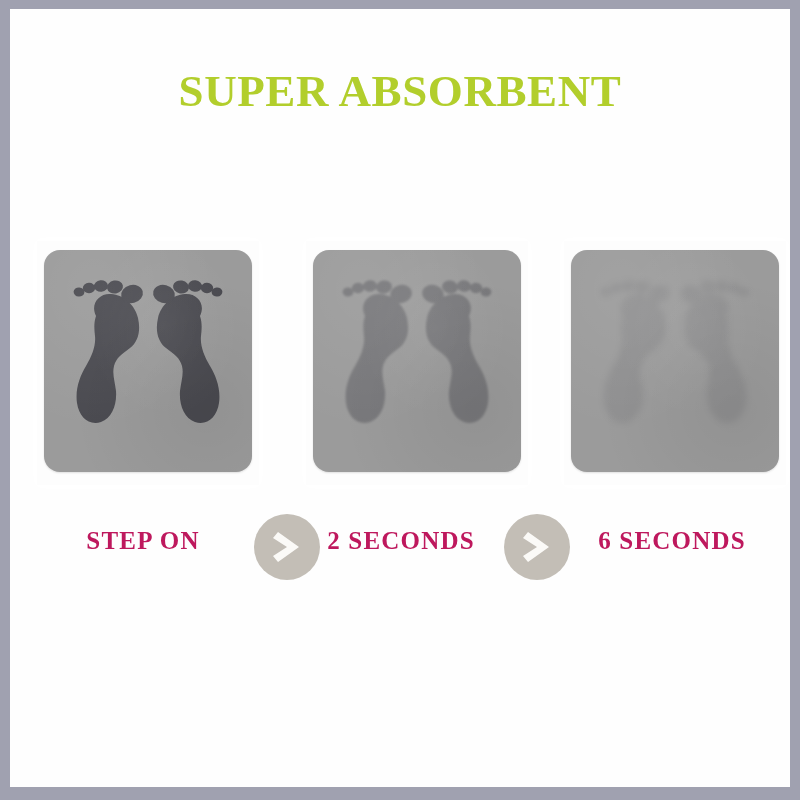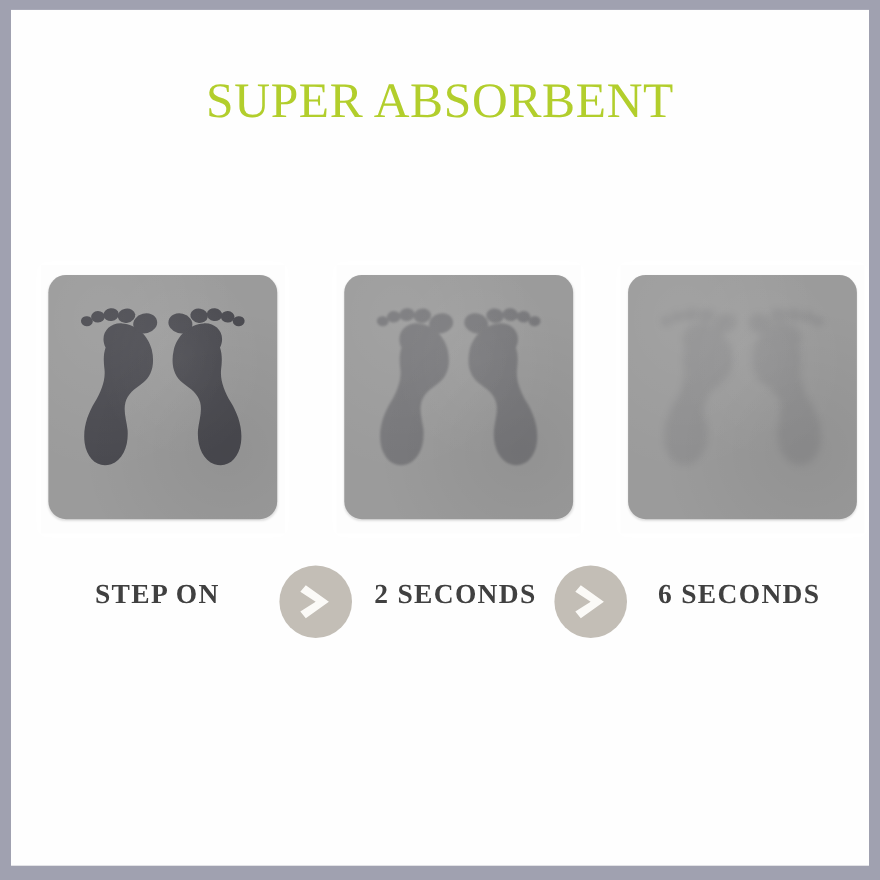--- a/index.html
+++ b/index.html
@@ -38,21 +38,21 @@
     left: 0;
     top: 56px;
     width: 100%;
     text-align: center;
     line-height: 1.16;
   }
   .title-line {
     display: block;
     font-family: "Liberation Serif", "DejaVu Serif", serif;
     font-size: 45px;
-    font-weight: 400;
+    font-weight: 700;
     letter-spacing: 0.6px;
     color: #b2ce2c;
     white-space: nowrap;
   }
 
   
   .mats-row {
     position: absolute;
     left: 0;
     top: 232px;
@@ -126,26 +126,26 @@
     width: 100%;
     height: 86px;
   }
   .step-label {
     position: absolute;
     top: 22px;
     font-family: "Liberation Serif", "DejaVu Serif", serif;
     font-size: 25px;
     font-weight: 700;
     letter-spacing: 1.2px;
-    color: #404040;
+    color: #be185d;
     white-space: nowrap;
     text-align: center;
   }
   .label-1 { left: 27px;  width: 212px; }
-  .label-2 { left: 298px; width: 212px; }
+  .label-2 { left: 285px; width: 212px; }
   .label-3 { left: 556px; width: 212px; }
 
   .arrow-chip {
     position: absolute;
     top: 9px;
     width: 66px;
     height: 66px;
     border-radius: 50%;
     background: #c3beb6;
   }

